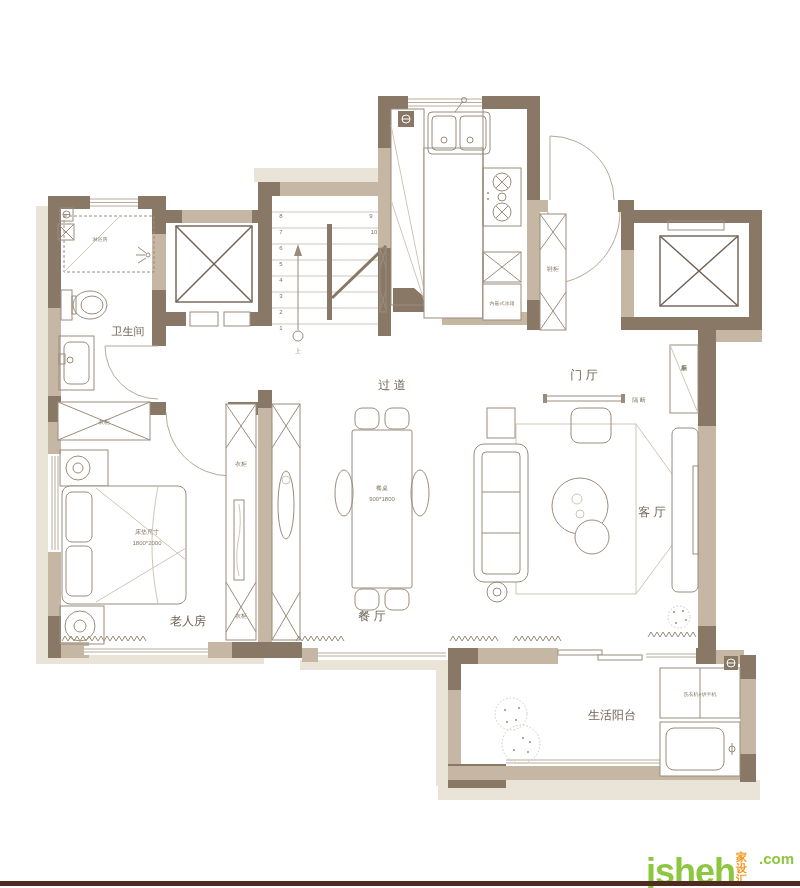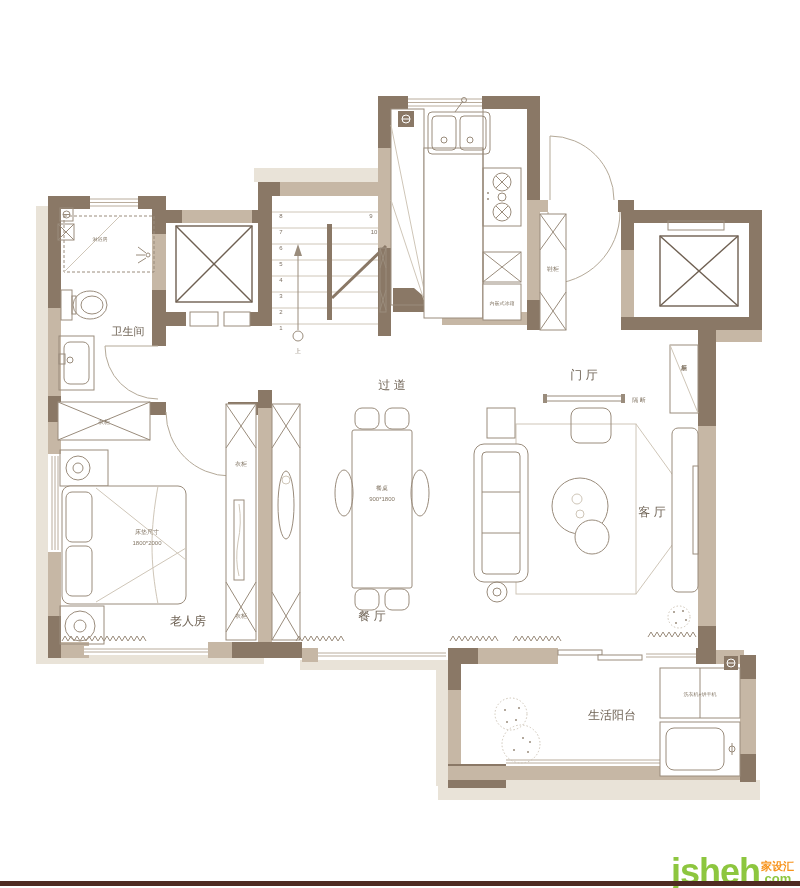--- a/index.html
+++ b/index.html
@@ -17,23 +17,23 @@
   .dr{fill:none;stroke:#b4a998;stroke-width:1}   
   .dk{fill:none;stroke:#6f6052;stroke-width:1.4} 
   .tr{font-size:12px;fill:#6f6355;text-anchor:middle}
   .t11{font-size:11px;fill:#6f6355;text-anchor:middle}
   .ts{font-size:6px;fill:#857867;text-anchor:middle}
   .t5{font-size:5px;fill:#857867;text-anchor:middle}
   .tn{font-size:6px;fill:#7d7164;text-anchor:middle}
   .footer-logo{position:absolute;left:646px;top:845px;width:148px;height:40px;
                display:flex;align-items:flex-end;justify-content:flex-end;}
   .logo-main{color:#8dc63f;font-weight:bold;font-size:36px;line-height:26px;letter-spacing:-1px;}
-  .logo-col{display:flex;flex-direction:column;align-items:flex-start;margin-left:1px;}
+  .logo-col{display:flex;flex-direction:row;align-items:flex-start;margin-left:1px;}
   .logo-brand{color:#f7941d;font-weight:bold;font-size:11px;line-height:11px;}
-  .logo-tld{color:#8dc63f;font-weight:bold;font-size:13px;line-height:13px;}
+  .logo-tld{color:#8dc63f;font-weight:bold;font-size:15px;line-height:13px;margin-left:11px;}
   .footer-bar{position:absolute;left:0;top:881px;width:800px;height:5px;background:#4f2b22;}
 </style>
 </head>
 <body>
 
 
 
 <svg width="800" height="888" viewBox="0 0 800 888">
   <defs>
     <path id="zigL" d="M0,0 l3,-5 3,5 3,-5 3,5 3,-5 3,5 3,-5 3,5 3,-5 3,5 3,-5 3,5 3,-5 3,5 3,-5 3,5 3,-5 3,5 3,-5 3,5 3,-5 3,5 3,-5 3,5 3,-5 3,5 3,-5 3,5"></path>

